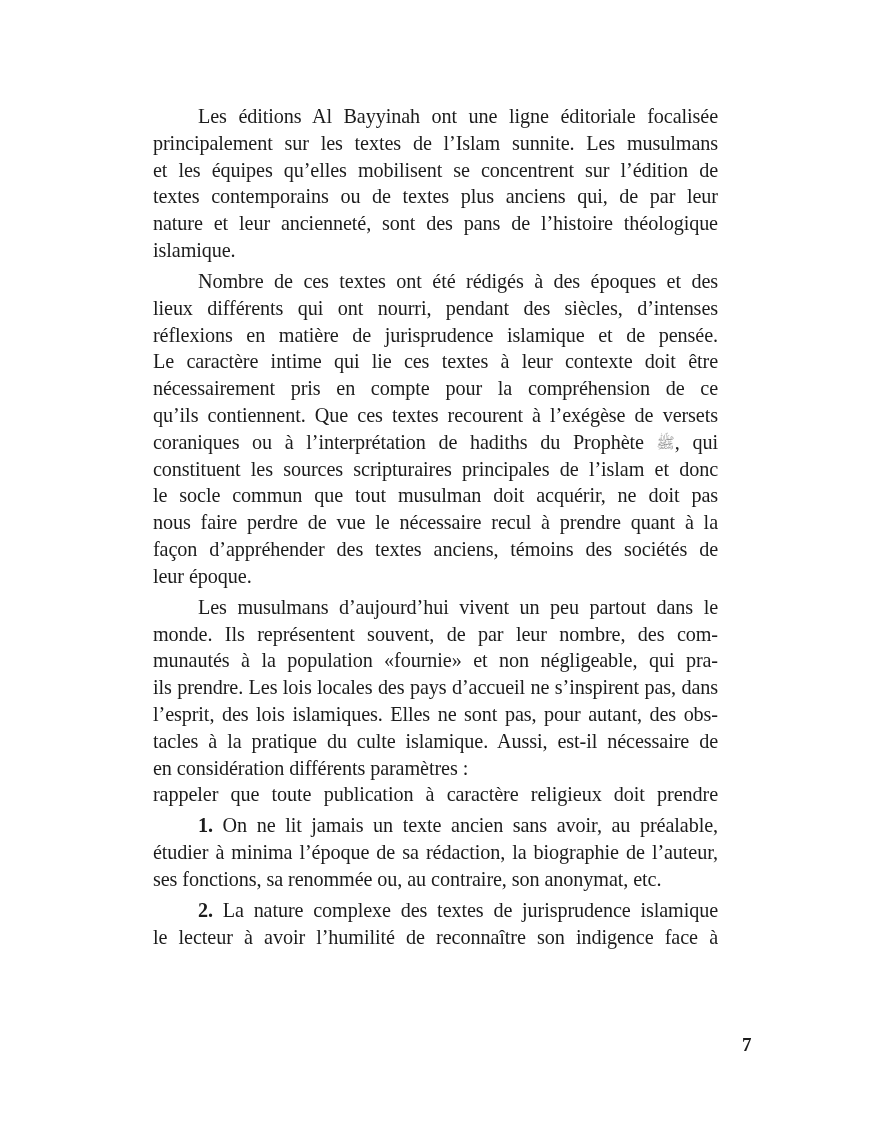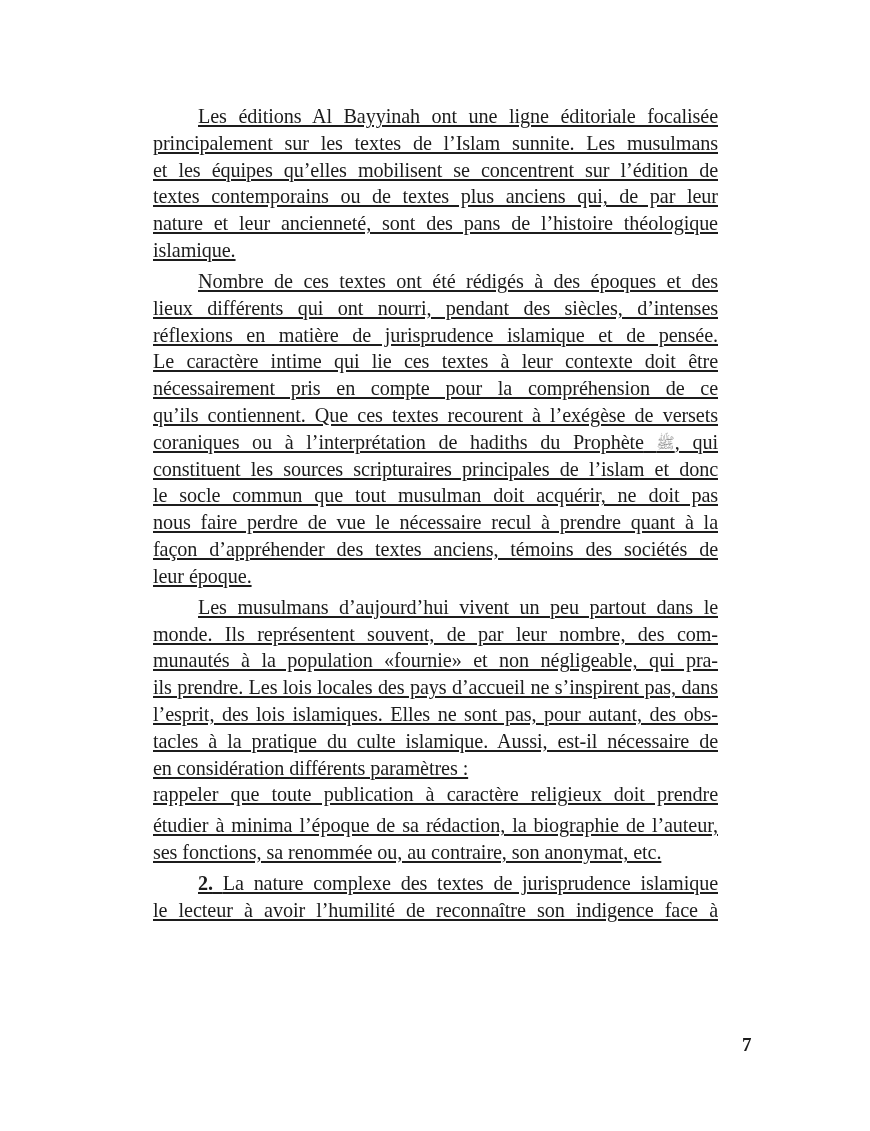--- a/index.html
+++ b/index.html
@@ -23,21 +23,20 @@
     background: #ffffff;
   }
   .text-block {
     position: absolute;
     left: 153px;
     top: 103px;
     width: 565px;
   }
   .para {
     margin: 0 0 4.2px 0;
-    text-decoration: underline;
   }
   .line {
     display: block;
     height: 26.8px;
     line-height: 26.8px;
     font-size: 20.2px;
     white-space: nowrap;
     text-align: justify;
     text-align-last: justify;
     letter-spacing: -0.1px;
@@ -103,20 +102,21 @@
       <span class="line">monde. Ils représentent souvent, de par leur nombre, des com-</span>
       <span class="line">munautés à la population «fournie» et non négligeable, qui pra-</span>
       <span class="line">ils prendre. Les lois locales des pays d’accueil ne s’inspirent pas, dans</span>
       <span class="line">l’esprit, des lois islamiques. Elles ne sont pas, pour autant, des obs-</span>
       <span class="line">tacles à la pratique du culte islamique. Aussi, est-il nécessaire de</span>
       <span class="line last">en considération différents paramètres :</span>
       <span class="line">rappeler que toute publication à caractère religieux doit prendre</span>
     </div>
 
     <div class="para">
+      <span class="line indent"><span class="num">1.</span> <span>On ne lit jamais un texte ancien sans avoir, au préalable,</span></span>
       <span class="line">étudier à minima l’époque de sa rédaction, la biographie de l’auteur,</span>
       <span class="line last">ses fonctions, sa renommée ou, au contraire, son anonymat, etc.</span>
     </div>
 
     <div class="para">
       <span class="line indent"><span class="num">2.</span> <span>La nature complexe des textes de jurisprudence islamique</span></span>
       <span class="line">le lecteur à avoir l’humilité de reconnaître son indigence face à</span>
     </div>
 
   </div>

